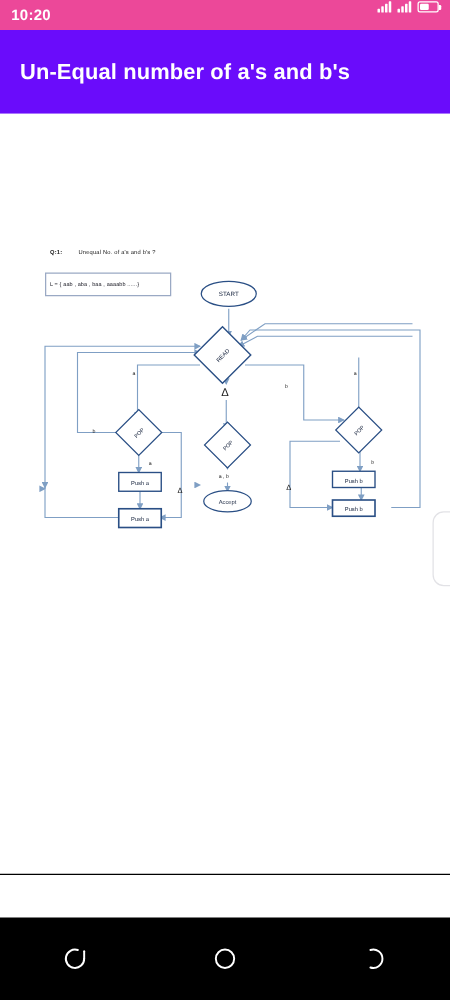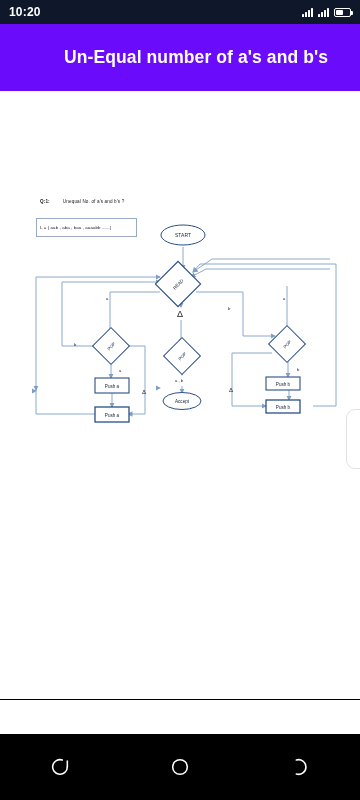--- a/index.html
+++ b/index.html
@@ -14,22 +14,22 @@
     position: relative;
     width: 360px; height: 800px;
     background: #ffffff;
     overflow: hidden;
   }
 
   
   #status-bar {
     position: absolute; top: 0; left: 0;
     width: 360px; height: 24px;
-    background: #0f172a;
-    display: flex; align-items: center; justify-content: space-between;
+    background: #ec4899;
+    display: flex; align-items: flex-start; justify-content: space-between;
     padding: 0 9px;
   }
   #status-clock {
     color: #ffffff; font-size: 12px; font-weight: bold;
     letter-spacing: .2px; line-height: 24px;
   }
   #status-icons { display: flex; align-items: center; gap: 5px; }
   .sig { display: flex; align-items: flex-end; gap: 1px; height: 10px; }
   .sig i { display: block; width: 2px; background: #ffffff; border-radius: .5px; }
   .sig i:nth-child(1) { height: 3px; }
@@ -50,21 +50,21 @@
   
   #app-bar {
     position: absolute; top: 24px; left: 0;
     width: 360px; height: 67px;
     background: #6a0cfb;
     display: flex; align-items: center;
     padding-left: 16px;
   }
   #app-title {
     color: #ffffff; font-size: 17.5px; font-weight: bold;
-    letter-spacing: .1px; white-space: nowrap; margin-left: 48px;
+    letter-spacing: .1px; white-space: nowrap;
   }
 
   
   #content {
     position: absolute; top: 91px; left: 0;
     width: 360px; height: 608px;
     background: #ffffff;
     overflow: hidden;
   }
   #page-sheet {

